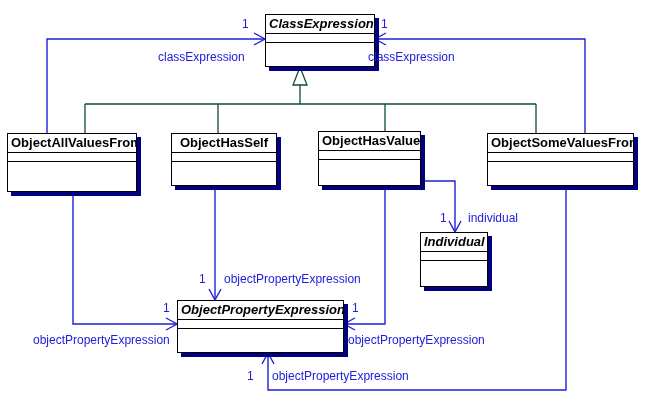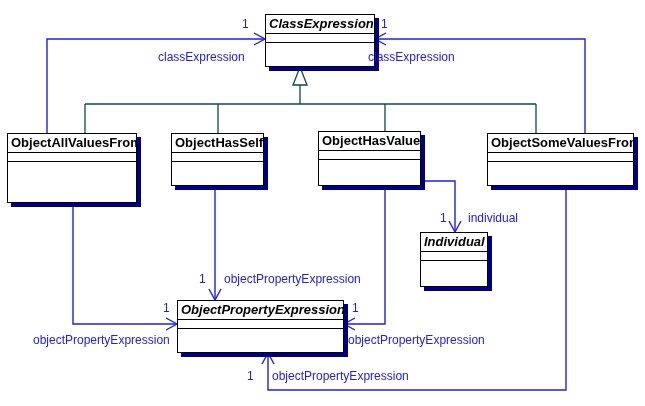--- a/index.html
+++ b/index.html
@@ -121,27 +121,27 @@
       <path d="M262,364 L268,353 L274,364"></path>
     </g>
   </svg>
 
   <div class="uml-class abstract" style="left:265px;top:14px;width:110px;height:53px;">
     <div class="name-compartment">ClassExpression</div>
     <div class="attr-compartment"></div>
     <div class="op-compartment"></div>
   </div>
 
-  <div class="uml-class" style="left:7px;top:133px;width:130px;height:70px;">
+  <div class="uml-class" style="left:7px;top:133px;width:130px;height:59px;">
     <div class="name-compartment">ObjectAllValuesFrom</div>
     <div class="attr-compartment"></div>
     <div class="op-compartment"></div>
   </div>
 
-  <div class="uml-class" style="left:171px;top:133px;width:93px;height:53px;">
+  <div class="uml-class" style="left:171px;top:133px;width:106px;height:53px;">
     <div class="name-compartment">ObjectHasSelf</div>
     <div class="attr-compartment"></div>
     <div class="op-compartment"></div>
   </div>
 
   <div class="uml-class" style="left:305px;top:131px;width:103px;height:55px;margin-left:13px;">
     <div class="name-compartment">ObjectHasValue</div>
     <div class="attr-compartment"></div>
     <div class="op-compartment"></div>
   </div>

